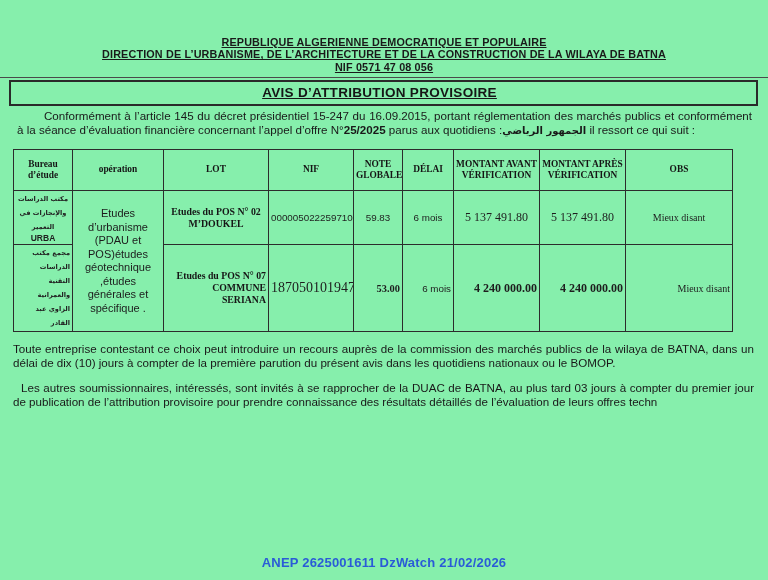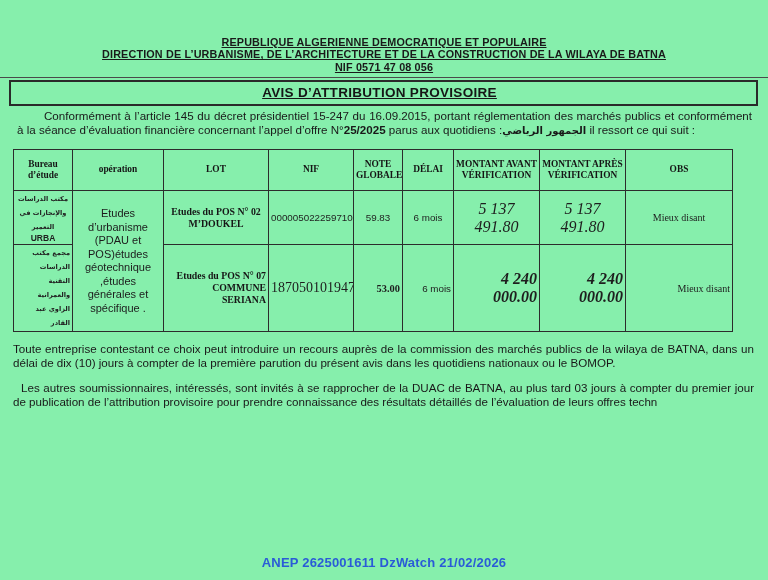--- a/index.html
+++ b/index.html
@@ -71,21 +71,21 @@
   }
   .cell-lot{
     font-family:"Liberation Serif",serif;
     font-weight:bold;font-size:9.8px;line-height:12px;color:#161616;
   }
   .cell-nif-1{font-family:"Liberation Sans",sans-serif;font-size:9.8px;}
   .cell-nif-2{font-family:"Liberation Serif",serif;font-size:14px;}
   .cell-note-1{font-family:"Liberation Sans",sans-serif;font-size:9.8px;}
   .cell-note-2{font-family:"Liberation Serif",serif;font-size:10.4px;font-weight:bold;}
   .cell-delai{font-family:"Liberation Sans",sans-serif;font-size:9.8px;}
-  .cell-montant{font-family:"Liberation Serif",serif;font-size:16px;font-style:italic;}
+  .cell-montant{font-family:"Liberation Serif",serif;font-size:12px;}
   tr.r2 .cell-montant{font-weight:bold;}
   .cell-obs{font-family:"Liberation Serif",serif;font-size:10px;}
   
   .notice{
     margin:10px 14px 0 13px;
     font-size:11.6px;line-height:13.4px;
     text-align:justify;color:#191919;
   }
   .notice.second{margin-top:12px;}
   .notice.second .small-indent{display:inline-block;width:8px;}

